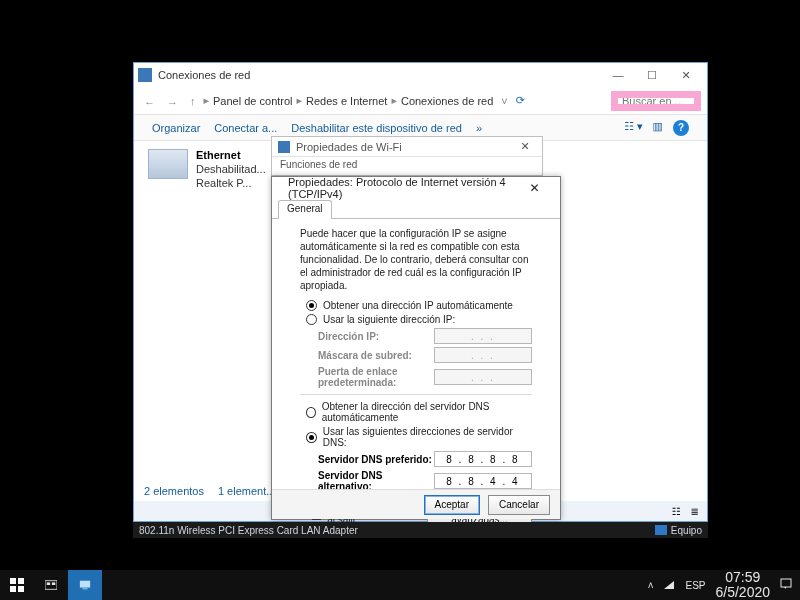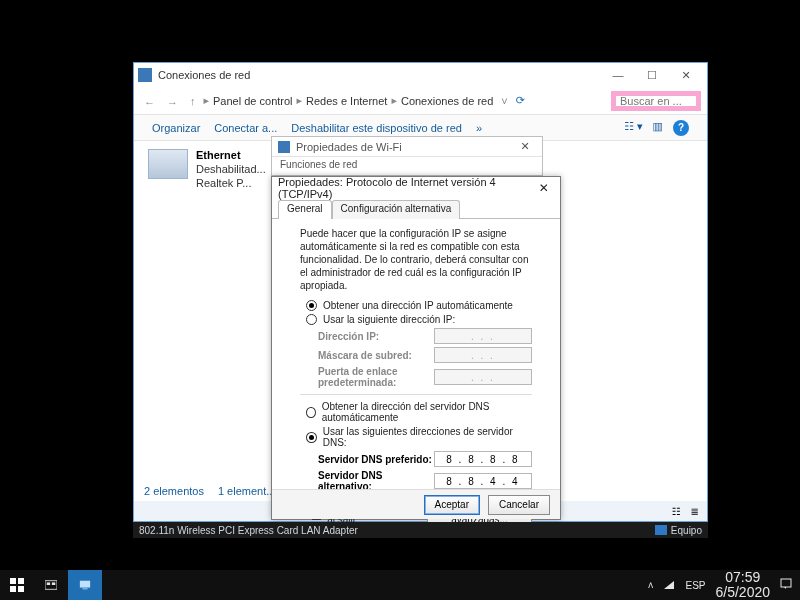--- a/index.html
+++ b/index.html
@@ -17,21 +17,21 @@
 .cp-titlebar .t-icon { width: 14px; height: 14px; background:#3b78b5; margin-right:6px; }
 .cp-titlebar .spacer { flex: 1; }
 .win-btn { width: 34px; height: 22px; display:flex; align-items:center; justify-content:center; color:#555; font-size:11px; }
 .cp-nav {
   height: 28px; display:flex; align-items:center; gap:4px; padding:0 6px;
   font-size:11px; color:#333; border-bottom:1px solid #e3e3e3;
 }
 .cp-nav .arrow { color:#888; padding:0 4px; }
 .cp-nav .crumb { white-space:nowrap; }
 .cp-nav .search {
-  margin-left:auto; width:90px; height:20px; border:5px solid #f9a8d4; font-size:11px;
+  margin-left:auto; width:90px; height:20px; border:7px solid #f9a8d4; font-size:11px;
   padding:0 4px; color:#888;
 }
 .cp-nav .reload { color:#1064b0; padding:0 4px;}
 .cp-toolbar {
   height:26px; display:flex; align-items:center; gap:14px; padding:0 18px;
   font-size:11px; color:#125a9c; border-bottom:1px solid #e3e3e3; background:#fafafa;
 }
 .cp-toolbar .tb-right { margin-left:auto; display:flex; gap:10px; color:#125a9c;}
 .cp-toolbar .help { width:16px;height:16px;border-radius:50%;background:#1e7fd6;color:#fff;
   display:flex;align-items:center;justify-content:center;font-size:10px;font-weight:bold;}
@@ -54,21 +54,21 @@
 .wifi-strip .ws-title { display:flex; align-items:center; height:20px; padding:0 6px; border-bottom:1px solid #e3e3e3;}
 .wifi-strip .ws-title .x { margin-left:auto; width:22px; text-align:center; }
 .wifi-strip .ws-sub { padding:2px 8px; font-size:10px;}
 
 
 .dlg {
   position:absolute; left:271px; top:176px; width:290px; height:344px;
   background:#fff; border:1px solid #7a7a7a; box-shadow:0 0 6px rgba(0,0,0,.3);
   font-size:11px; color:#222;
 }
-.dlg-title { height:22px; display:flex; align-items:center; padding:0 6px; font-size:11px; }
+.dlg-title { height:22px; display:flex; align-items:center; padding:0 16px; font-size:11px; }
 .dlg-title .x { margin-left:auto; width:22px; text-align:center; font-size:12px; }
 .tabs { display:flex; height:20px; border-bottom:1px solid #bbb; padding-left:6px; gap:0;}
 .tab { padding:2px 8px 0; border:1px solid #bbb; border-bottom:none; background:#f5f5f5;
        border-radius:3px 3px 0 0; font-size:10px; position:relative; top:1px;}
 .tab.active { background:#fff; }
 .dlg-body { padding:8px 28px 6px; }
 .desc { font-size:10px; line-height:1.3; color:#222; margin-bottom:8px; }
 .radio-row, .chk-row { display:flex; align-items:center; gap:6px; font-size:10px; margin:3px 0 3px 6px;}
 .radio { width:11px;height:11px;border:1px solid #333;border-radius:50%;display:inline-flex;
          align-items:center;justify-content:center;}
@@ -181,21 +181,20 @@
   <div class="ws-sub">Funciones de red</div>
 </div>
 
 <div class="dlg">
   <div class="dlg-title">
     <span>Propiedades: Protocolo de Internet versión 4 (TCP/IPv4)</span>
     <span class="x">✕</span>
   </div>
   <div class="tabs">
     <div class="tab active">General</div>
-    <div class="tab">Configuración alternativa</div>
   </div>
   <div class="dlg-body">
     <div class="desc">Puede hacer que la configuración IP se asigne automáticamente si la red es compatible con esta funcionalidad. De lo contrario, deberá consultar con el administrador de red cuál es la configuración IP apropiada.</div>
 
     <div class="radio-row">
       <span class="radio sel"></span>
       <span>Obtener una dirección IP automáticamente</span>
     </div>
     <div class="radio-row">
       <span class="radio"></span>

